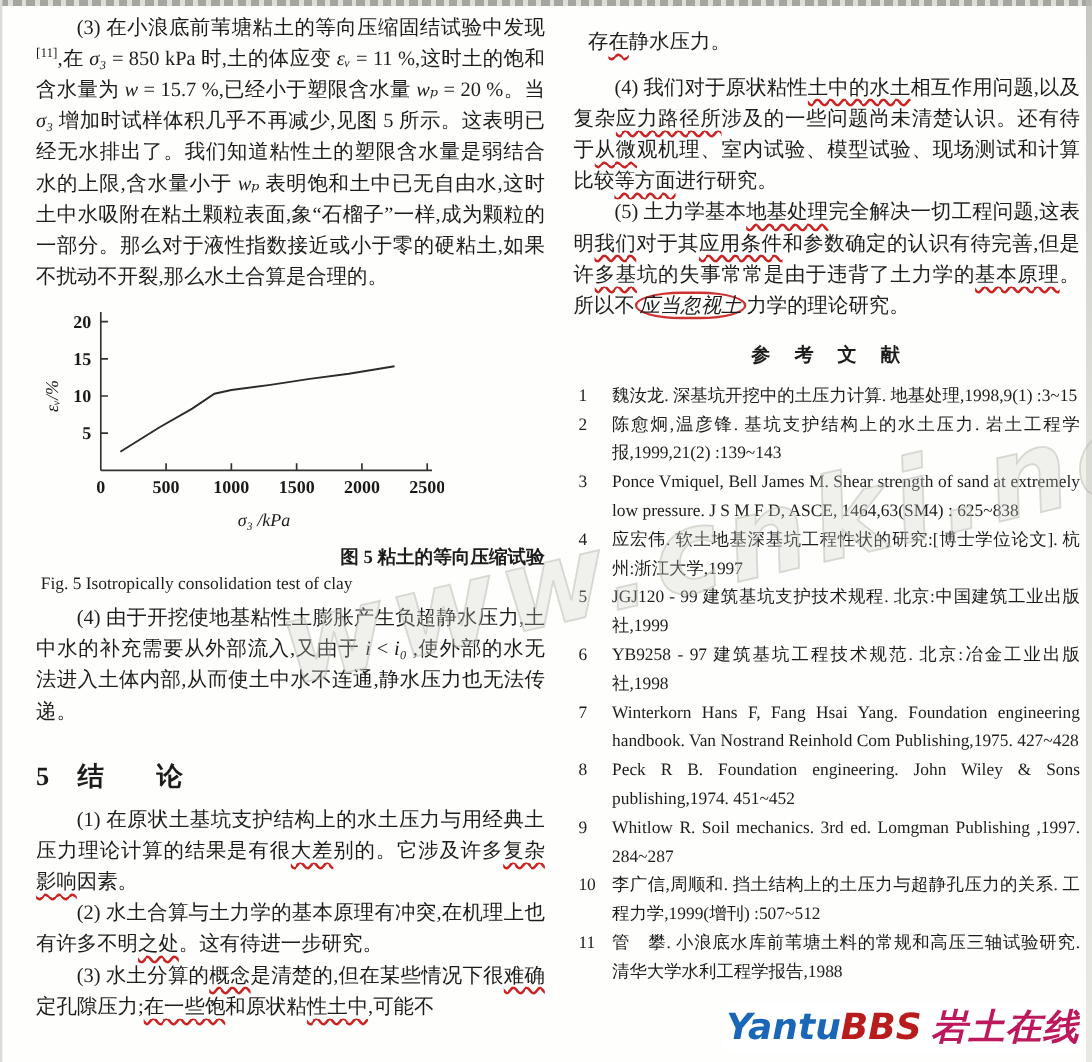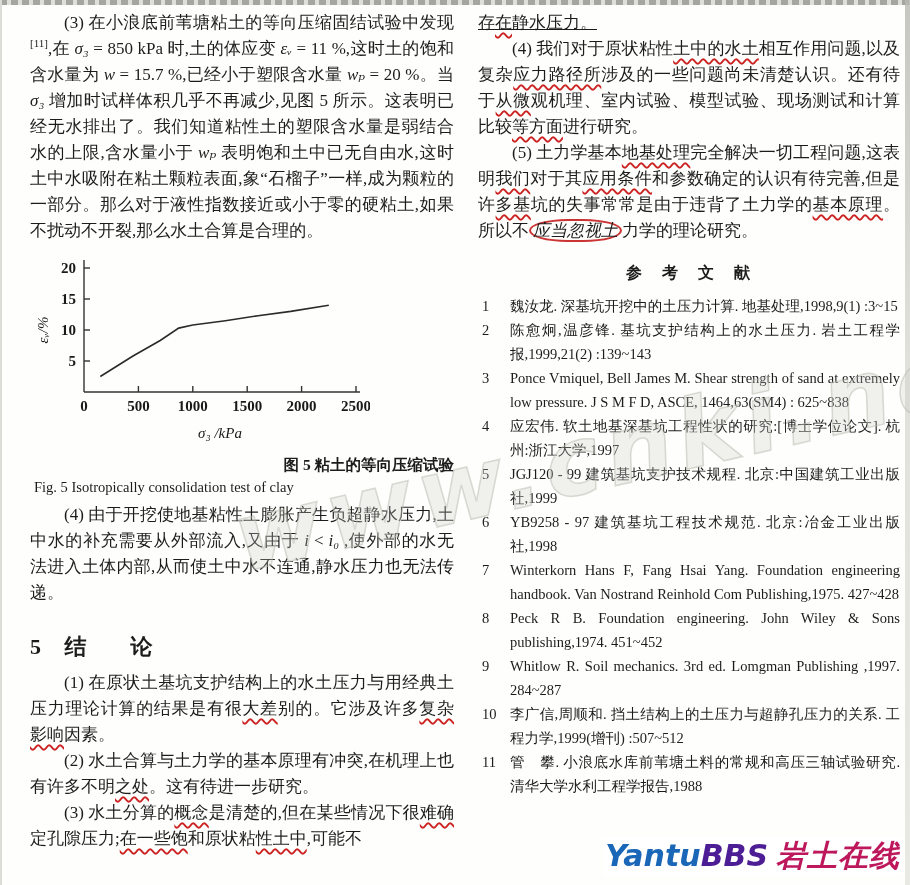--- a/index.html
+++ b/index.html
@@ -11,21 +11,21 @@
   .scan-top{position:absolute;top:0;left:0;width:100%;height:5px;
     background:repeating-linear-gradient(90deg,#8f8f8a 0 7px,#d8d8d2 7px 11px);opacity:.8;}
   .scan-right{position:absolute;top:0;right:0;width:5px;height:100%;
     background:linear-gradient(180deg,#b9b9b3,#d9d9d3 40%,#e4e4de);opacity:.8;}
   .scan-left{position:absolute;top:0;left:0;width:2px;height:100%;background:#dcdcd6;}
 
   .col{position:absolute;top:10px;width:424px;font-size:17px;line-height:26px;text-align:justify;}
   .col-left{left:30px;}
   .col-right{left:478px;width:422px;}
   p.para{margin:0;text-indent:2em;}
-  p.noindent{margin:0;text-indent:0;text-decoration:underline;}
+  p.noindent{margin:12px;text-indent:0;}
 
   .var{font-style:italic;}
   .sup{vertical-align:super;font-size:11px;line-height:0;}
   .redline{text-decoration-line:underline;text-decoration-style:wavy;
     text-decoration-color:#cc2222;text-decoration-thickness:1.5px;
     text-underline-offset:4px;text-decoration-skip-ink:none;}
   .redcircle{border:2px solid #cc3333;border-radius:50%/60%;padding:0 2px;font-style:italic;}
 
   .figure{margin:10px 0 4px 4px;}
   .fig-caption-zh{font-weight:bold;text-align:right;font-size:15.5px;line-height:22px;margin:2px 0 0;}
@@ -51,21 +51,21 @@
     font-size:95px;letter-spacing:6px;white-space:nowrap;
     color:rgba(205,205,196,0.28);-webkit-text-stroke:1.5px rgba(185,185,175,0.5);
     transform:rotate(-13deg);
   }
   .logo{
     position:absolute;right:8px;bottom:8px;z-index:5;white-space:nowrap;
     font-family:"DejaVu Sans",sans-serif;font-weight:bold;font-style:italic;font-size:30px;
     background:rgba(255,255,255,0.85);padding:0 2px;
   }
   .logo-yantu{color:#1a67b8;text-align:right;}
-  .logo-bbs{color:#4c1d95;}
+  .logo-bbs{color:#b91c1c;}
   .logo-cn{color:#be185d;margin-left:8px;letter-spacing:1px;}
 </style>
 </head>
 <body>
 
 <div class="page">
   <div class="scan-top"></div>
   <div class="scan-right"></div>
   <div class="scan-left"></div>
 

